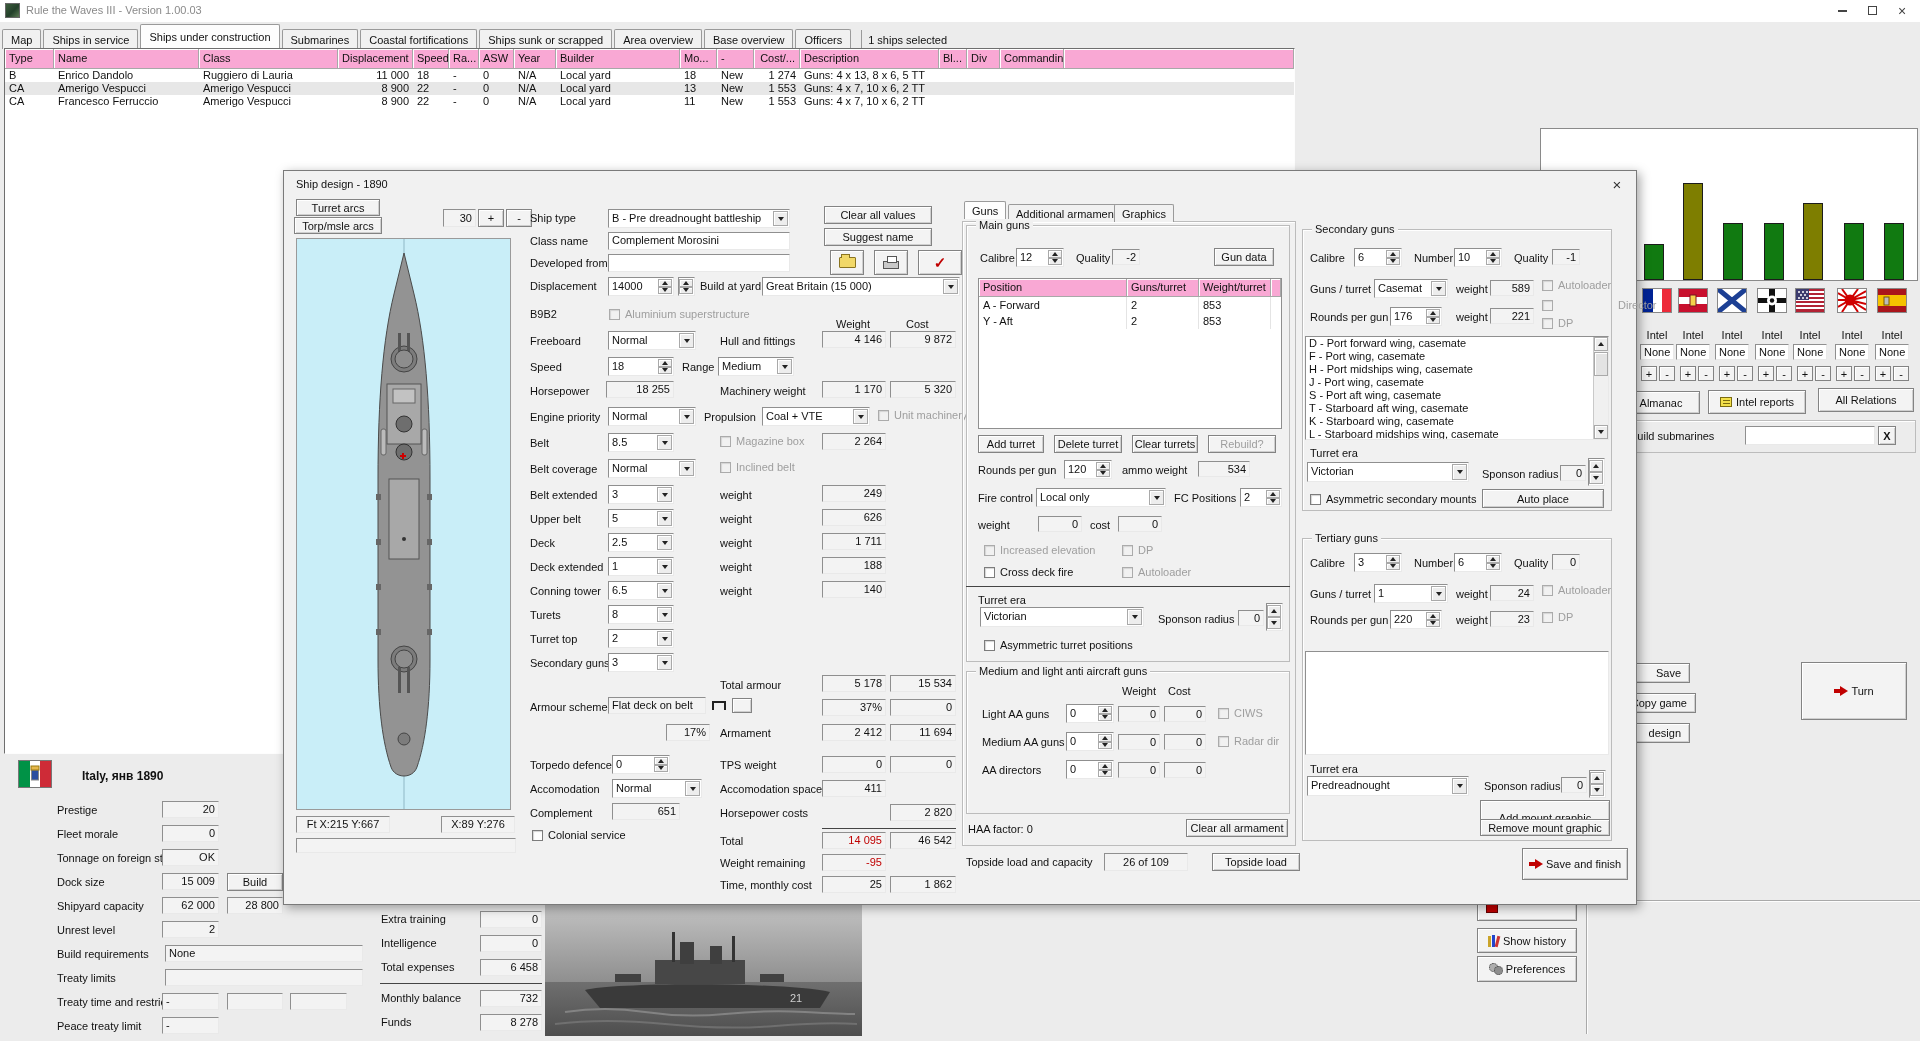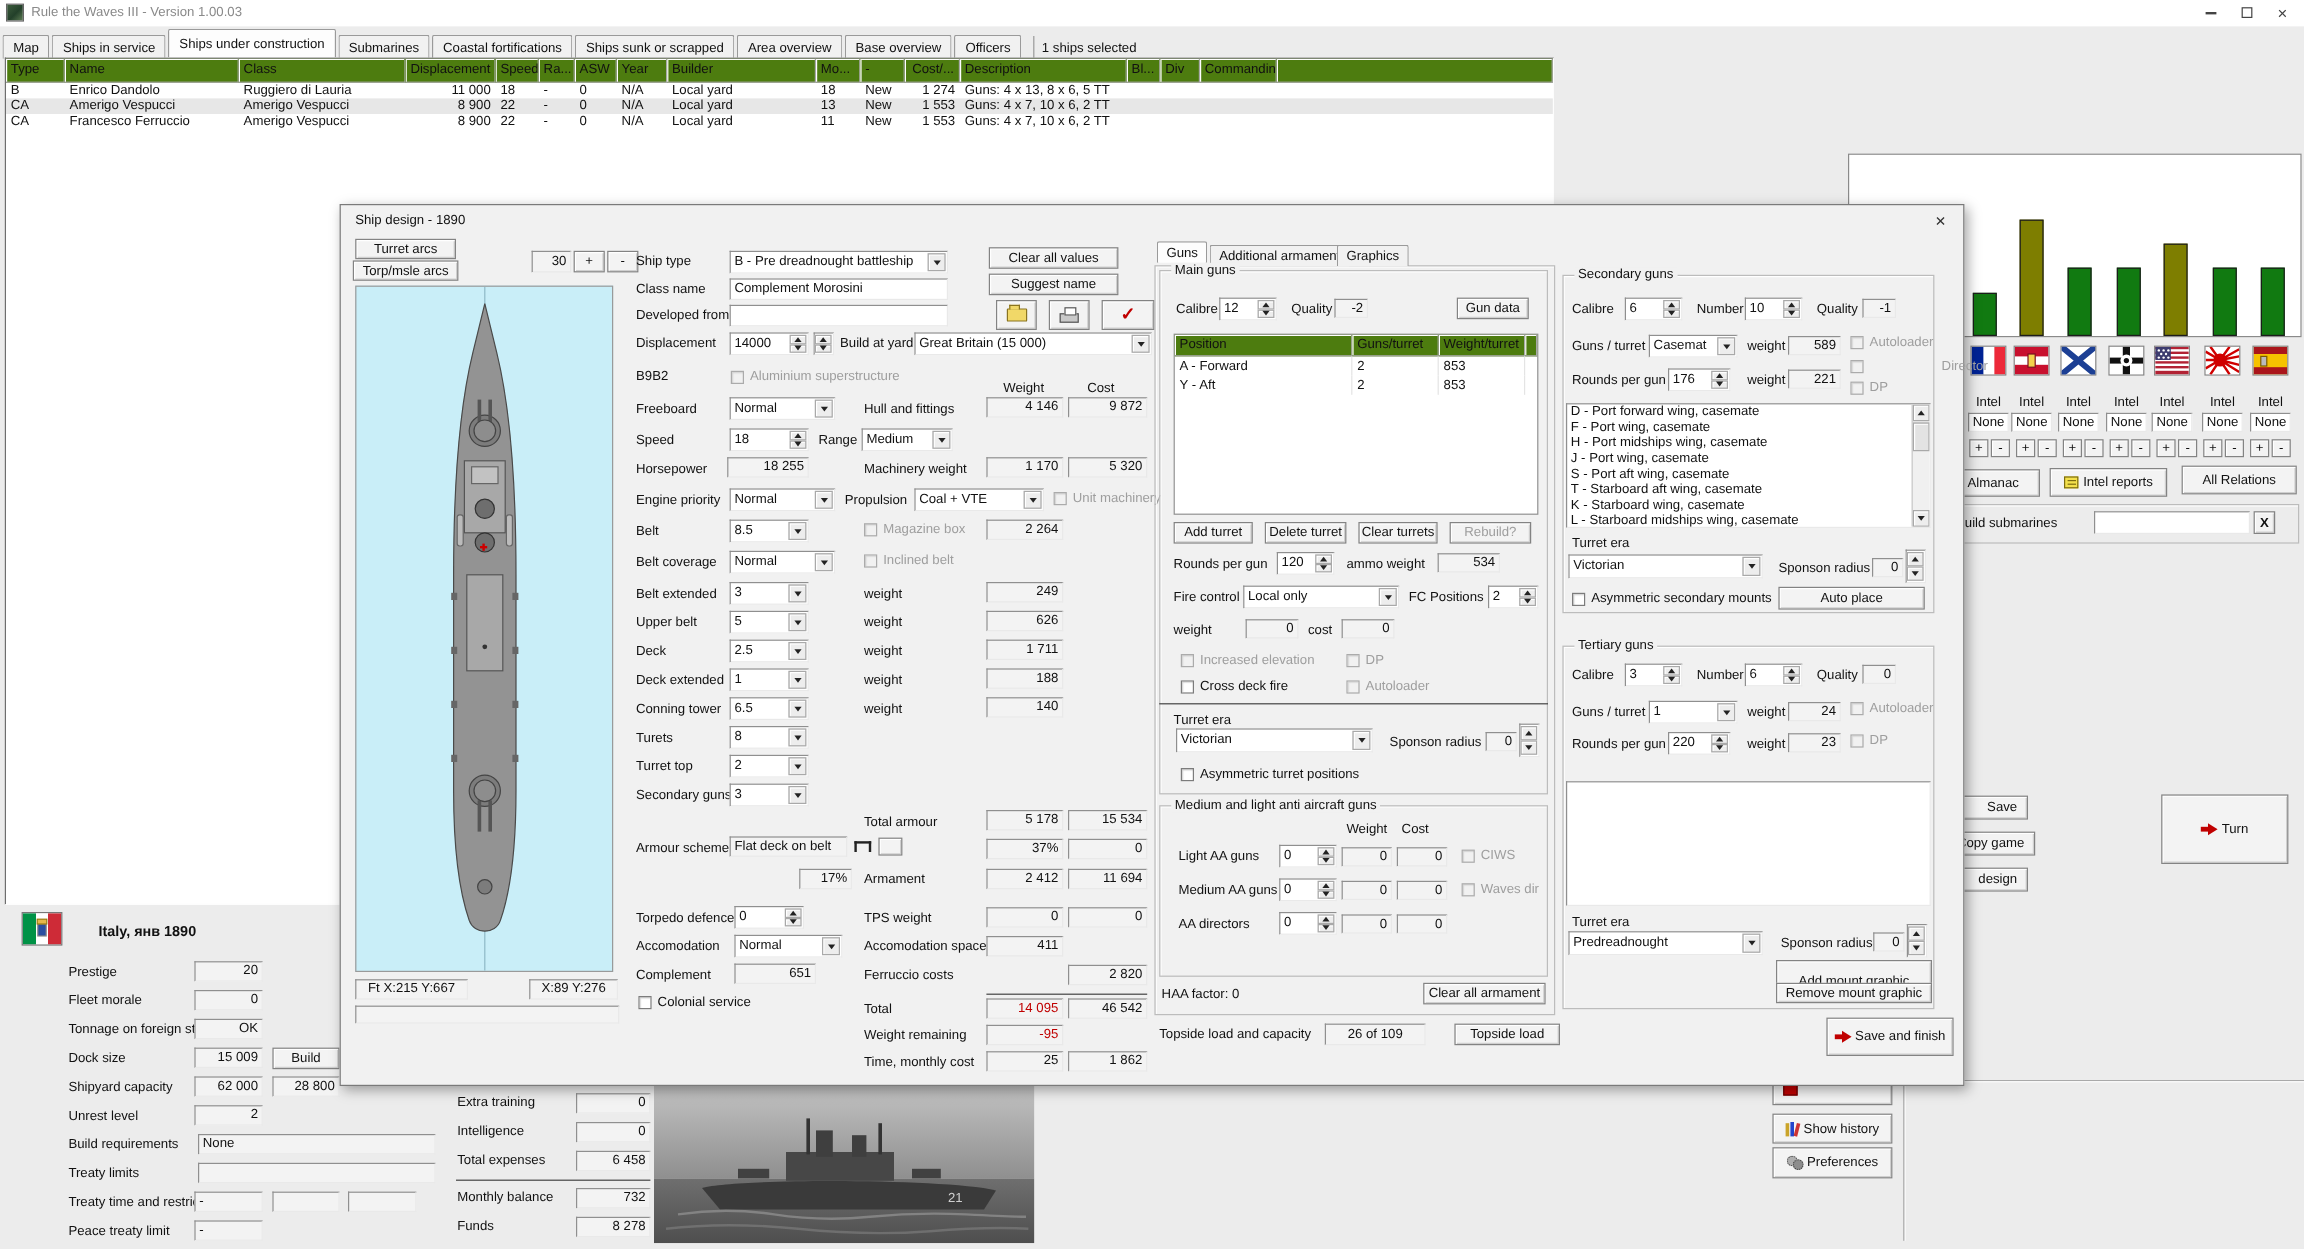--- a/index.html
+++ b/index.html
@@ -35,21 +35,21 @@
   #apptitle { position:absolute; left:26px; top:4px; color:#8a8a8a; }
   .wbtn { position:absolute; top:0; width:28px; height:21px; display:flex; align-items:center; justify-content:center; color:#444; }
   
   #tabrow { position:absolute; left:2px; top:24px; height:24px; white-space:nowrap; }
   .tab { display:inline-block; padding:4px 8px 3px 8px; background:#f1f1f1; border:1px solid #9a9a9a; border-bottom:none; border-radius:2px 2px 0 0; margin-right:2px; position:relative; top:3px; }
   .tab.active { background:#fdfdfd; top:0; padding-top:6px; padding-bottom:5px; }
   .tabnote { display:inline-block; margin-left:8px; position:relative; top:3px; padding:4px 6px; border-left:1px solid #9a9a9a; }
   
   #shiplist { position:absolute; left:4px; top:48px; width:1291px; height:706px; background:#fff; border:1px solid; border-color:#6e6e6e #fdfdfd #fdfdfd #6e6e6e; }
   .trh { display:flex; height:20px; }
-  .th { background:#4d7c0f; border-right:1px solid #a8a8a8; border-bottom:1px solid #a8a8a8; box-shadow:inset 1px 1px 0 #fff; padding:3px 4px 0 4px; overflow:hidden; white-space:nowrap; }
+  .th { background:#f9a8d4; border-right:1px solid #a8a8a8; border-bottom:1px solid #a8a8a8; box-shadow:inset 1px 1px 0 #fff; padding:3px 4px 0 4px; overflow:hidden; white-space:nowrap; }
   .tr { display:flex; height:13px; }
   .tr.sel { background:#e7e7e7; }
   .tdc { padding:0 4px; line-height:13px; overflow:hidden; white-space:nowrap; }
   .c0{width:49px}.c1{width:145px}.c2{width:139px}.c3{width:75px;text-align:right}.c4{width:36px}.c5{width:30px}.c6{width:35px}.c7{width:42px}.c8{width:124px}.c9{width:37px}.c10{width:37px}.c11{width:46px;text-align:right}.c12{width:139px}.c13{width:28px}.c14{width:33px}.c15{width:64px}.cf{flex:1}
   
   #dialog { position:absolute; left:283px; top:170px; width:1354px; height:735px; background:#f1f1f1; border:1px solid #7a7a7a; box-shadow:3px 3px 10px rgba(0,0,0,.35); z-index:10; }
   #canvas { position:absolute; left:12px; top:67px; width:215px; height:572px; background:#c9eef8; border:1px solid #9a9a9a; }
   .tabpage { position:absolute; border:1px solid #bcbcbc; box-shadow:inset 1px 1px 0 #fff; }
   .gtab { position:absolute; padding:3px 7px 2px 7px; background:#f1f1f1; border:1px solid #9a9a9a; border-bottom:none; border-radius:2px 2px 0 0; }
   .gtab.active { background:#fdfdfd; }
@@ -660,21 +660,21 @@
   <div class="vb" style="left:606px;top:585px;width:66px;height:17px;">0</div>
   <div class="dd" style="left:328px;top:608px;width:90px;height:19px;">
       <span class="ddv">Normal</span>
       <span class="ddb">
         <i class="td"></i>
       </span>
     </div>
   <span class="lb" style="left:436px;top:612px;">Accomodation space</span>
   <div class="vb" style="left:538px;top:609px;width:64px;height:17px;">411</div>
   <div class="vb" style="left:328px;top:632px;width:68px;height:17px;">651</div>
-  <span class="lb" style="left:436px;top:636px;">Ferruccio costs</span>
+  <span class="lb" style="left:436px;top:636px;">Horsepower costs</span>
   <div class="vb" style="left:606px;top:633px;width:66px;height:17px;">2 820</div>
   <span class="cb" style="left:248px;top:659px;"></span>
   <span class="lb" style="left:264px;top:658px;">Colonial service</span>
   <div class="hline" style="left:538px;top:657px;width:134px;"></div>
   <span class="lb" style="left:436px;top:664px;">Total</span>
   <div class="vb red" style="left:538px;top:661px;width:64px;height:17px;">14 095</div>
   <div class="vb" style="left:606px;top:661px;width:66px;height:17px;">46 542</div>
   <span class="lb" style="left:436px;top:686px;">Weight remaining</span>
   <div class="vb red" style="left:538px;top:683px;width:64px;height:17px;">-95</div>
   <span class="lb" style="left:436px;top:708px;">Time, monthly cost</span>
@@ -821,21 +821,21 @@
           <i class="tu"></i>
         </span>
         <span class="sbtn">
           <i class="td"></i>
         </span>
       </span>
     </div>
   <div class="vb" style="left:834px;top:563px;width:42px;height:16px;">0</div>
   <div class="vb" style="left:880px;top:563px;width:42px;height:16px;">0</div>
   <span class="cb d" style="left:934px;top:565px;"></span>
-  <span class="lb dis" style="left:950px;top:564px;">Waves dir</span>
+  <span class="lb dis" style="left:950px;top:564px;">Radar dir</span>
   <span class="lb" style="left:698px;top:593px;">AA directors</span>
   <div class="sp" style="left:782px;top:589px;width:48px;height:19px;">
       <span class="spv">0</span>
       <span class="spb">
         <span class="sbtn">
           <i class="tu"></i>
         </span>
         <span class="sbtn">
           <i class="td"></i>
         </span>

